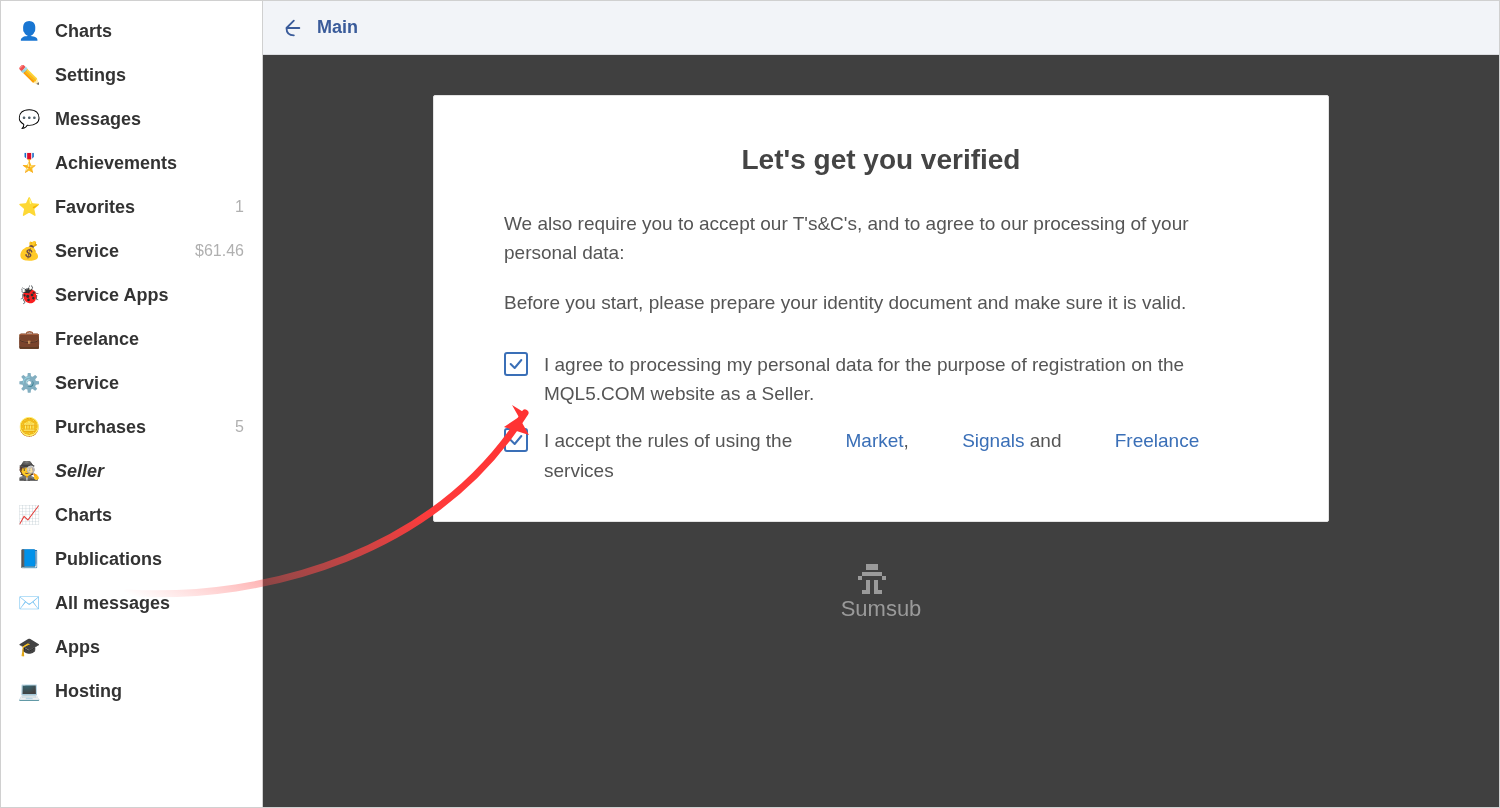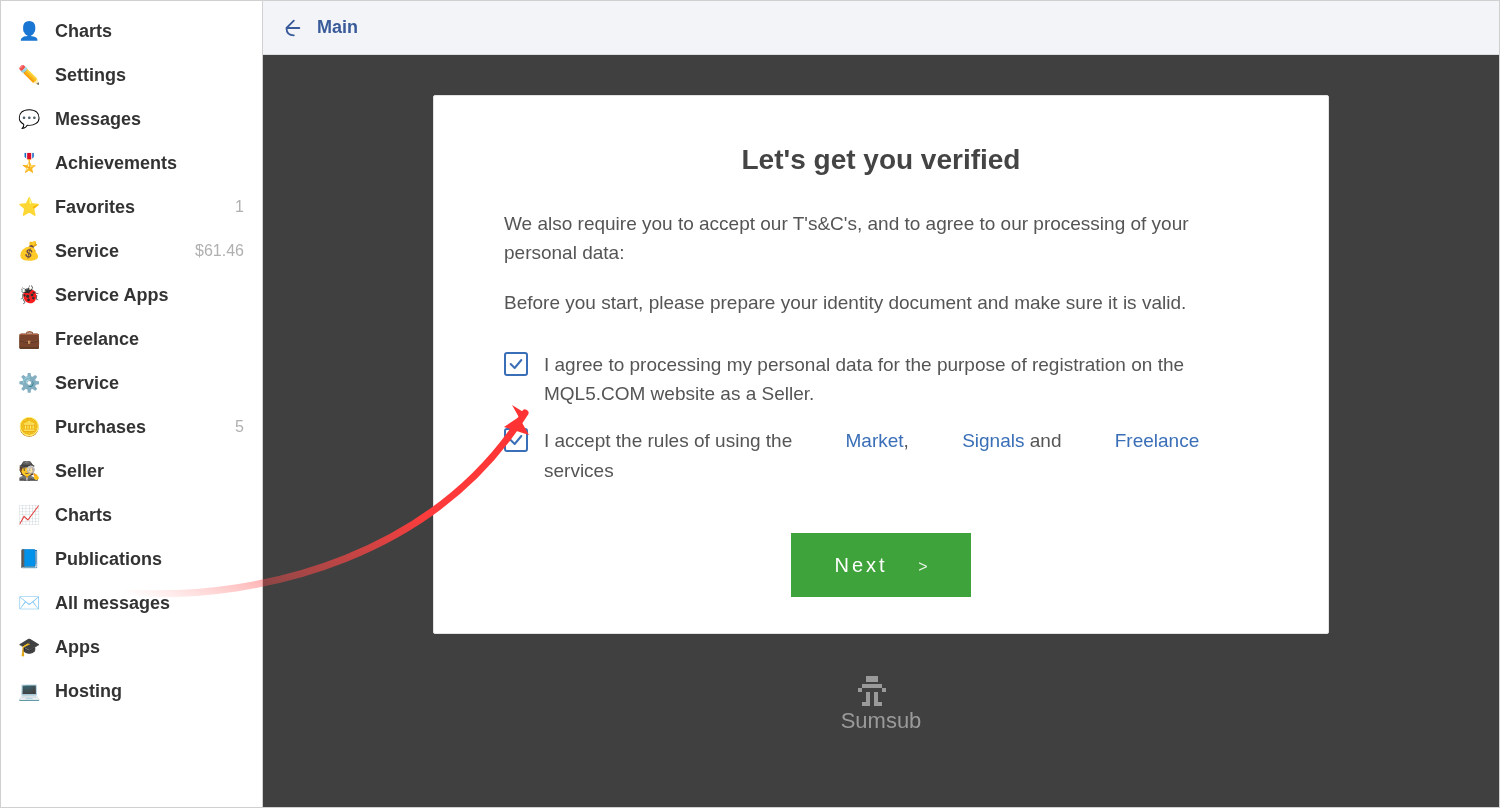--- a/index.html
+++ b/index.html
@@ -36,21 +36,21 @@
       align-items: center;
       justify-content: center;
       font-size: 18px;
     }
     .sidebar-item .badge {
       margin-left: auto;
       color: #b0b0b0;
       font-size: 16px;
       font-weight: 400;
     }
-    .sidebar-item.active .label { font-weight: 700; }
+    .sidebar-item.active .label { font-weight: 700; font-style: italic; }
     .main {
       flex: 1;
       display: flex;
       flex-direction: column;
       background: #404040;
     }
     .topbar {
       height: 54px;
       background: #f2f4f8;
       border-bottom: 1px solid #dcdde1;
@@ -275,24 +275,20 @@
           <span class="checkbox">
             <svg viewBox="0 0 24 24">
                 <path fill="none" stroke="#3a6fb7" stroke-width="3" stroke-linecap="round" stroke-linejoin="round" d="M4 12 L10 18 L20 6"></path>
               </svg>
           </span>
           <span>
             <span>I accept the rules of using the </span><a>Market</a><span>, </span><a>Signals</a><span> and </span><a>Freelance</a><span> services</span>
           </span>
         </div>
 
-        <button class="next-btn">
-          <span>Next</span>
-          <span class="chev">&gt;</span>
-        </button>
       </div>
 
       <div class="footer">
         <span class="logo">
           <svg width="40" height="34" viewBox="0 0 40 34">
             <g fill="#9a9a9a">
               <rect x="14" y="2" width="12" height="6"></rect>
               <rect x="10" y="10" width="20" height="4"></rect>
               <rect x="6" y="14" width="4" height="4"></rect>
               <rect x="30" y="14" width="4" height="4"></rect>

